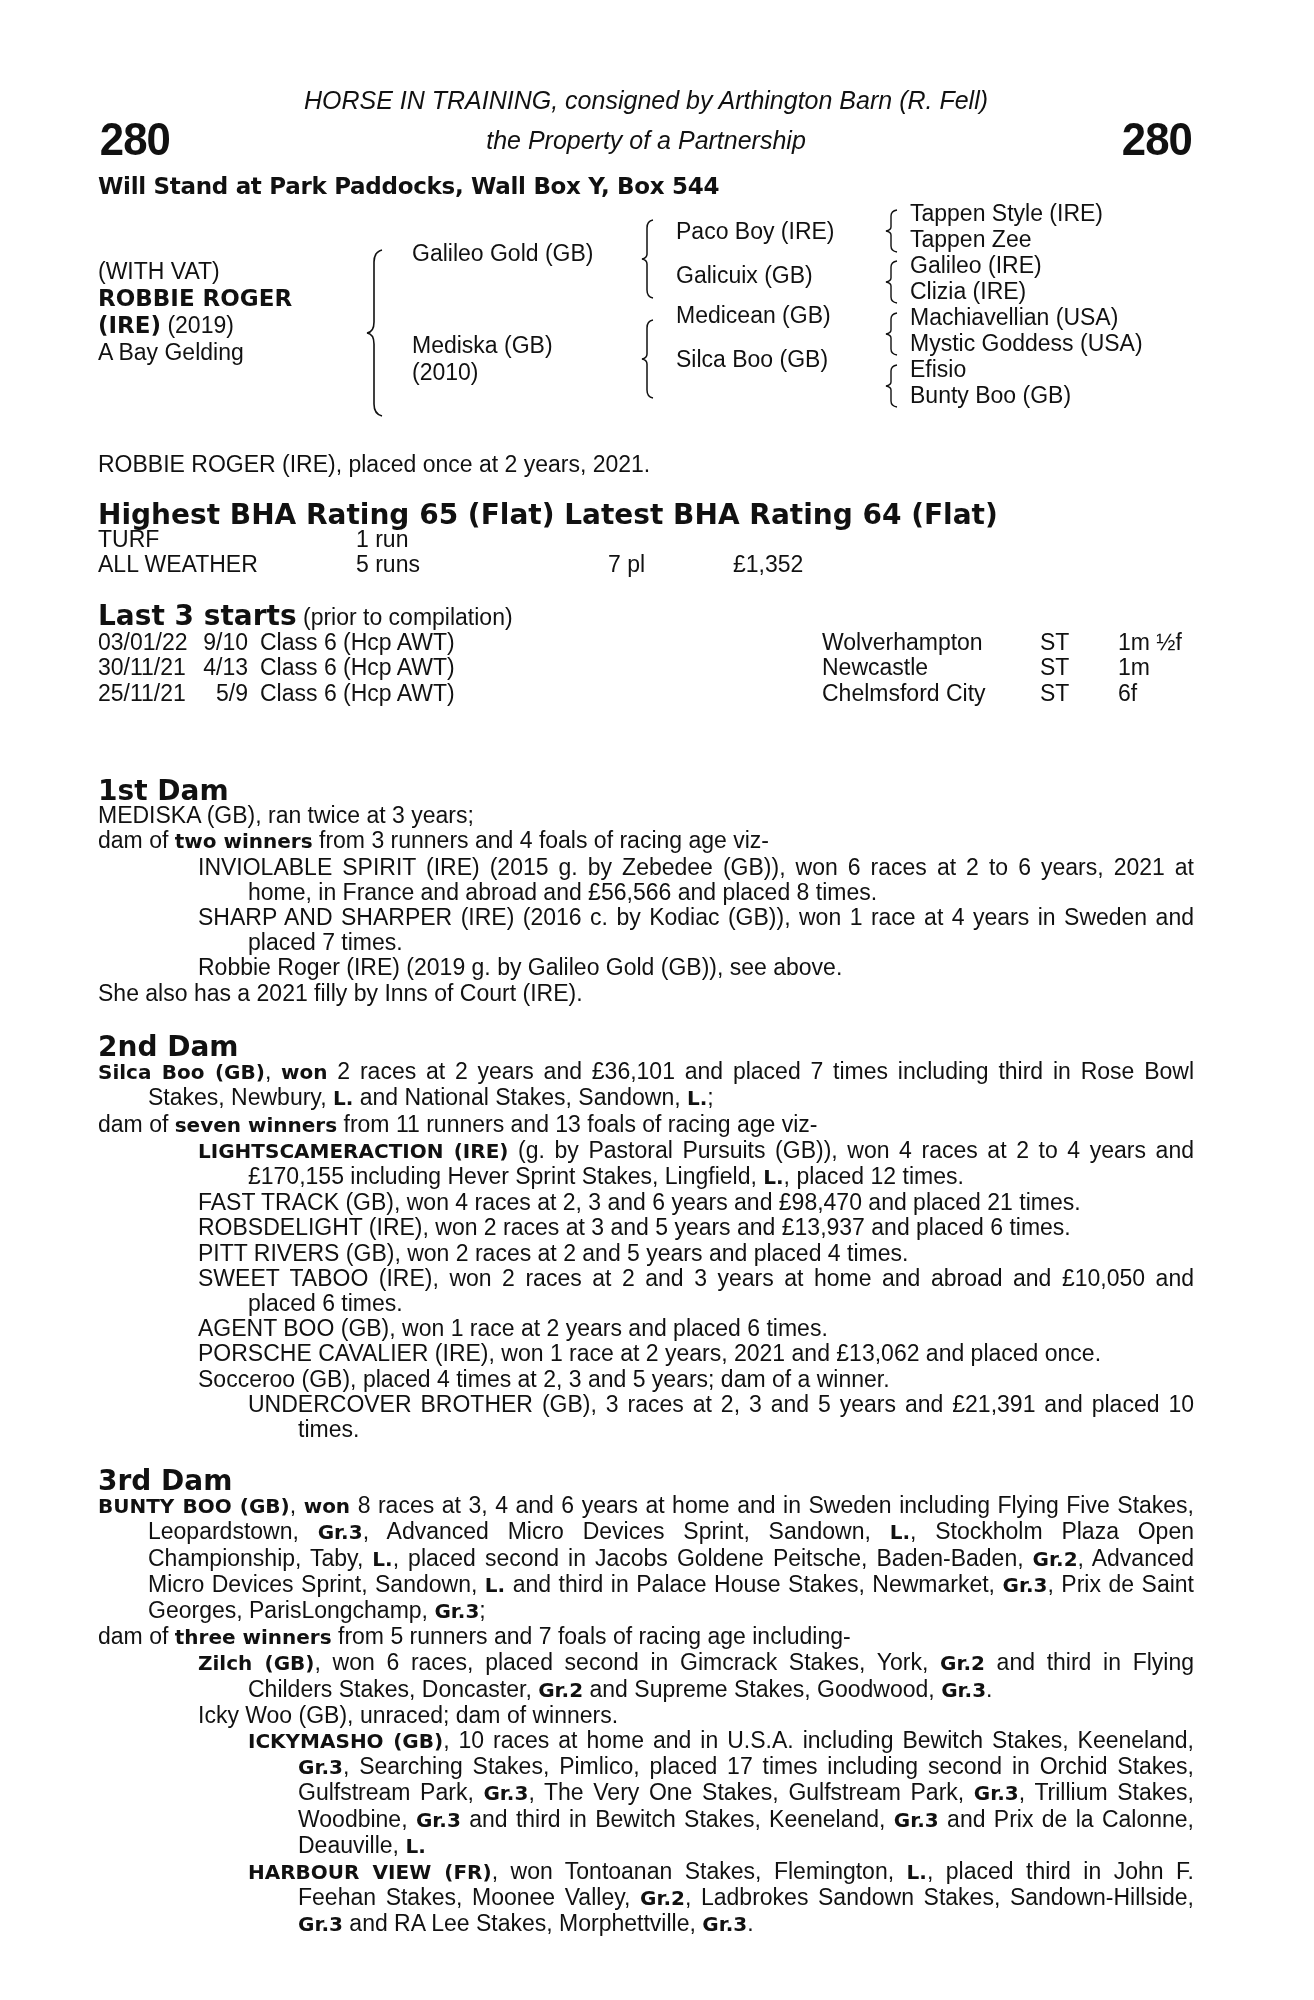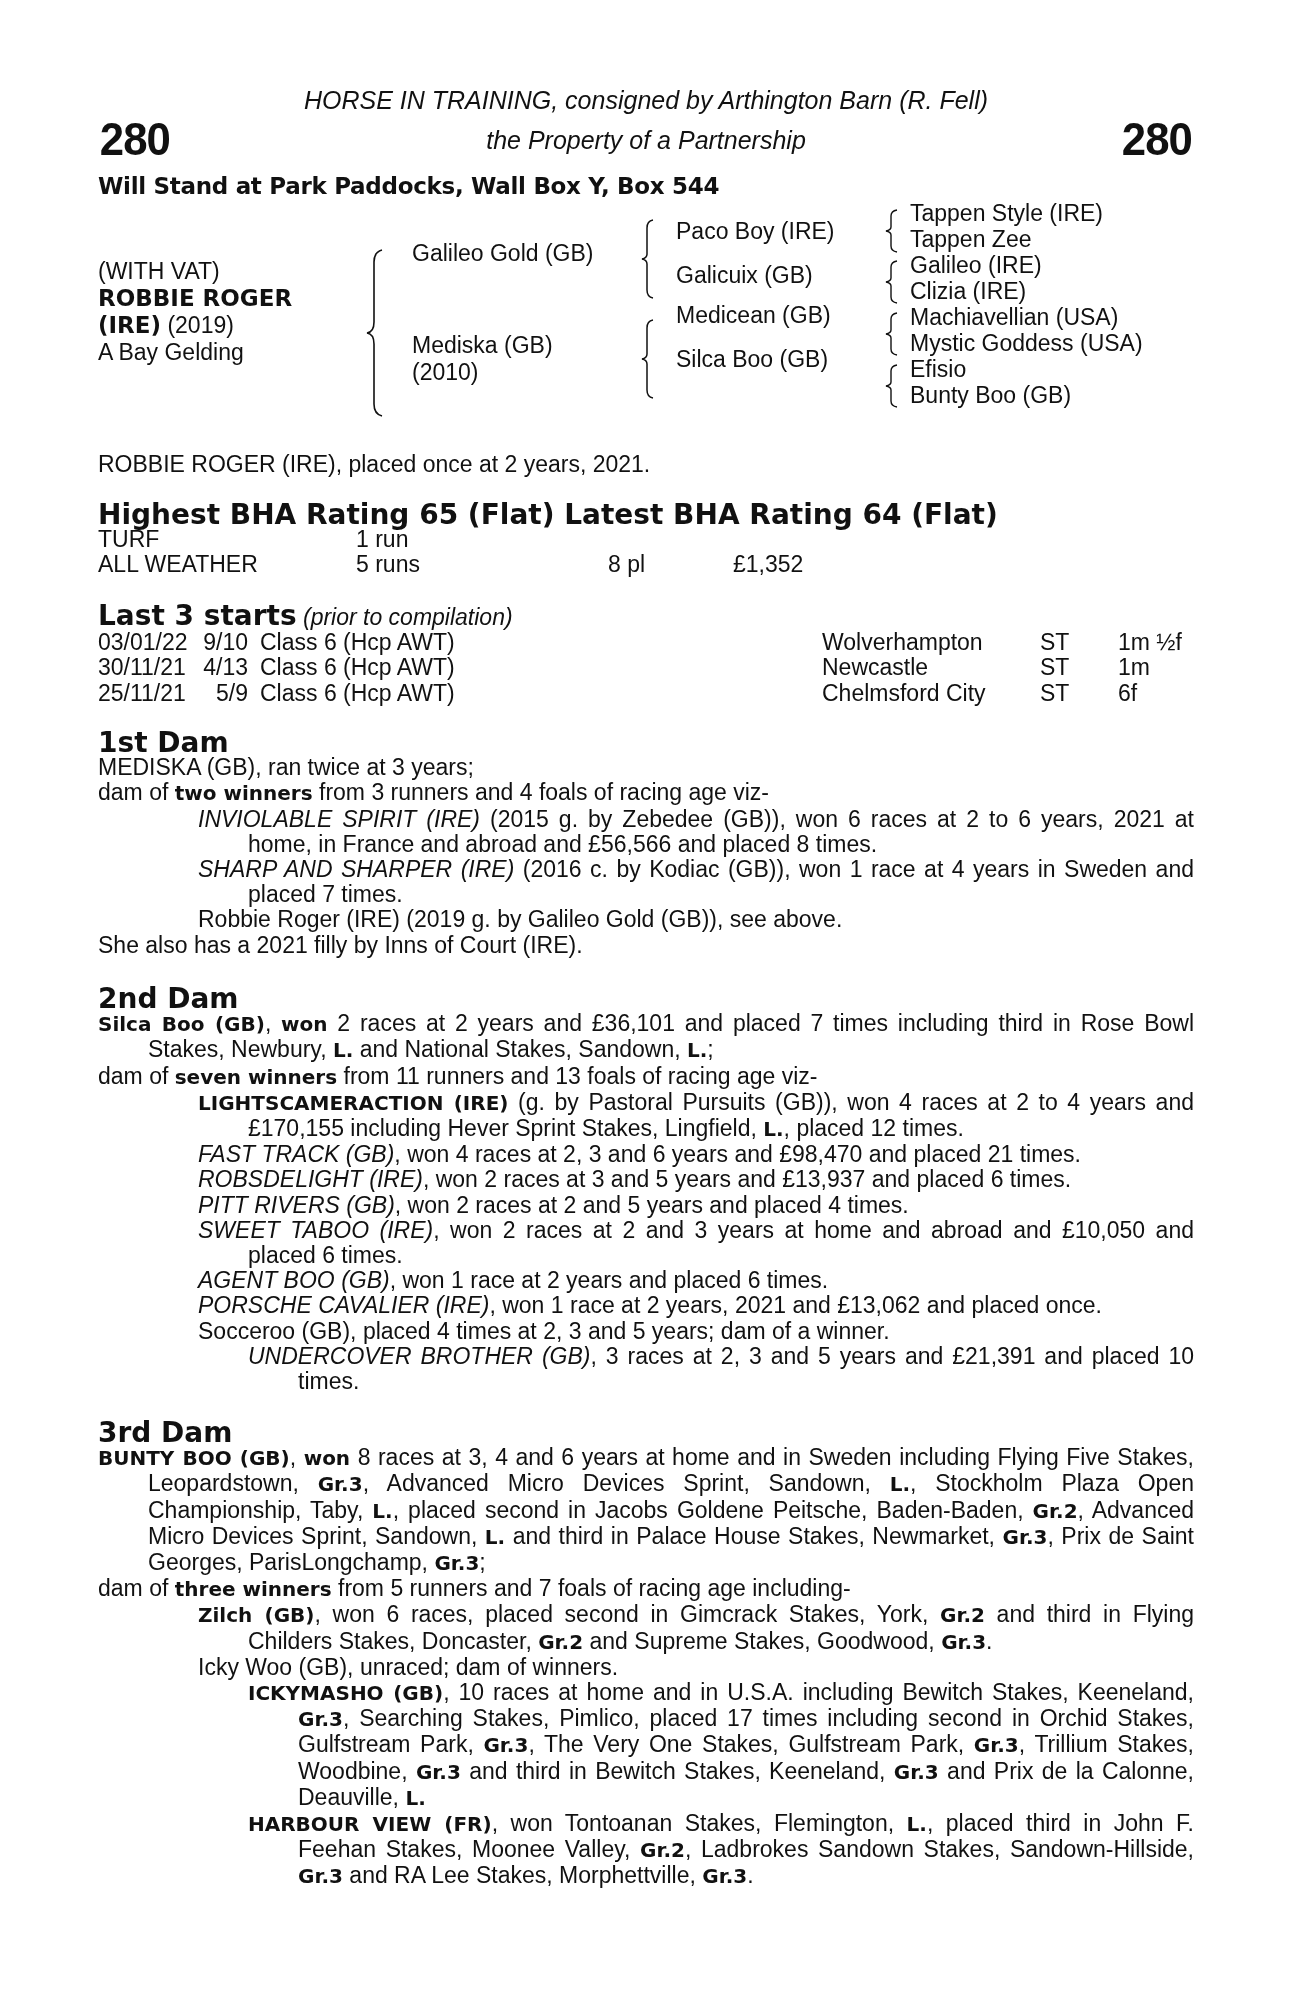--- a/index.html
+++ b/index.html
@@ -30,24 +30,24 @@
   .ped-horse .name { font-family: "DejaVu Sans", sans-serif; font-weight: bold; font-size: 23px; }
   .brace { position: absolute; font-weight: 100; color: #111; transform-origin: top left; }
   .col { position: absolute; white-space: nowrap; }
   .p-sire { left: 314px; top: 40px; }
   .p-dam { left: 314px; top: 132px; }
   .gs { left: 578px; }
   .ggs { left: 812px; }
   .body-text { position: absolute; left: 0; width: 1096px; font-size: 23px; line-height: 25.2px; }
   .sec-title { font-family: "DejaVu Sans", sans-serif; font-weight: bold; font-size: 28px; }
   .b { font-family: "DejaVu Sans", sans-serif; font-weight: bold; font-size: 20px; }
-  .i { font-style: italic; }
+  .i { }
   .hang1 { padding-left: 100px; text-indent: -50px; }
   .hang2 { padding-left: 150px; text-indent: -50px; }
-  .just { text-align: justify; }
+  .just { text-align: justify; margin-top: 48px; }
   p { margin: 0; }
   .row { display: flex; white-space: nowrap; }
 </style>
 </head>
 <body>
 
 <div class="page">
 
   <div class="lot-num lot-left">280</div>
   <div class="lot-num lot-right">280</div>
@@ -111,21 +111,21 @@
     <div class="sec-title">Highest BHA Rating 65 (Flat) Latest BHA Rating 64 (Flat)</div>
     <div class="row">
       <span style="width:258px">TURF</span>
       <span style="width:252px">1 run</span>
       <span style="width:125px"></span>
       <span></span>
     </div>
     <div class="row">
       <span style="width:258px">ALL WEATHER</span>
       <span style="width:252px">5 runs</span>
-      <span style="width:125px">8 pl</span>
+      <span style="width:125px">7 pl</span>
       <span>£1,352</span>
     </div>
   </div>
 
   <div class="body-text" style="top:603px;">
     <div><span class="sec-title">Last 3 starts</span> <span class="i">(prior to compilation)</span></div>
     <div class="row">
       <span style="width:100px">03/01/22</span>
       <span style="width:50px;text-align:right">9/10</span>
       <span style="width:562px;padding-left:12px">Class 6 (Hcp AWT)</span>

